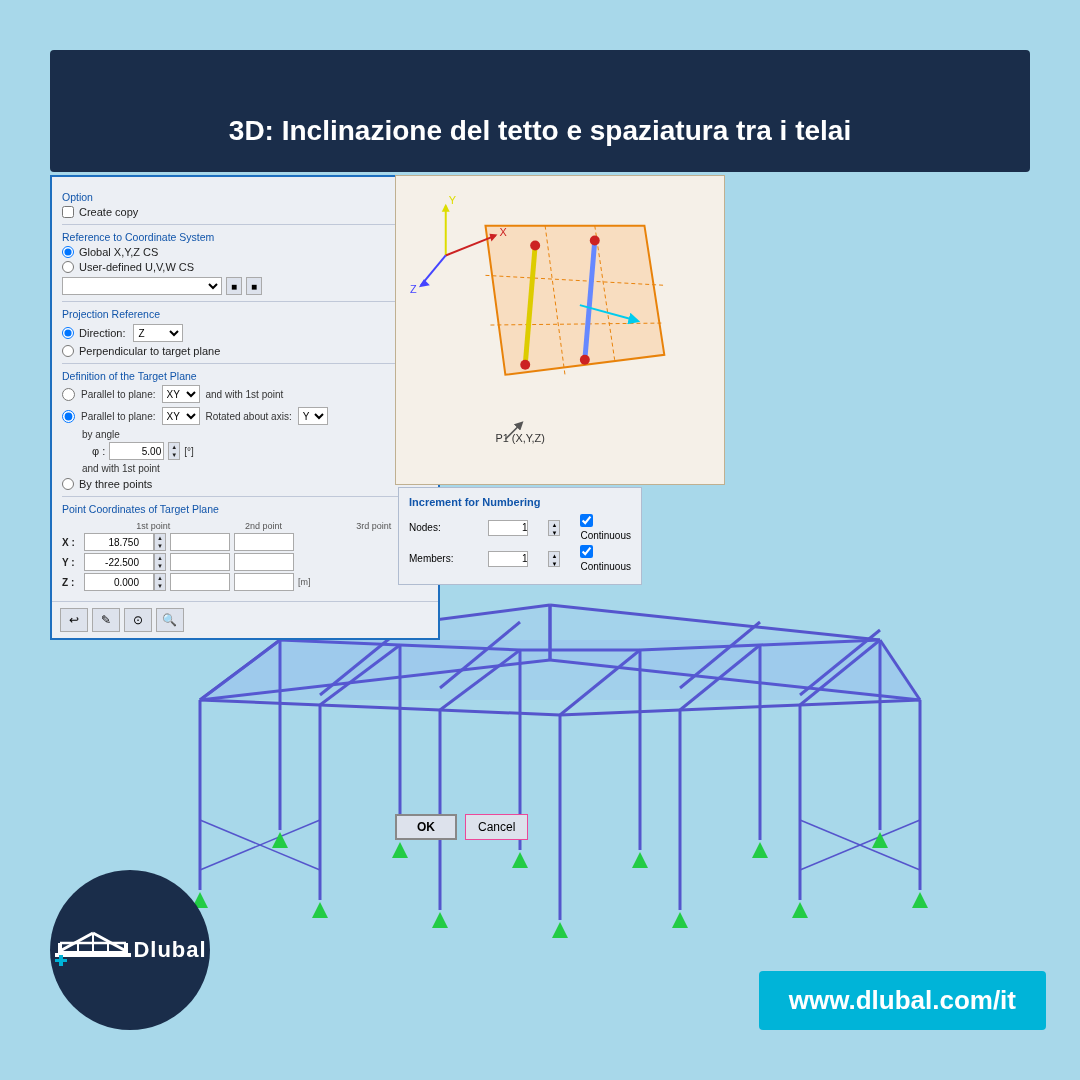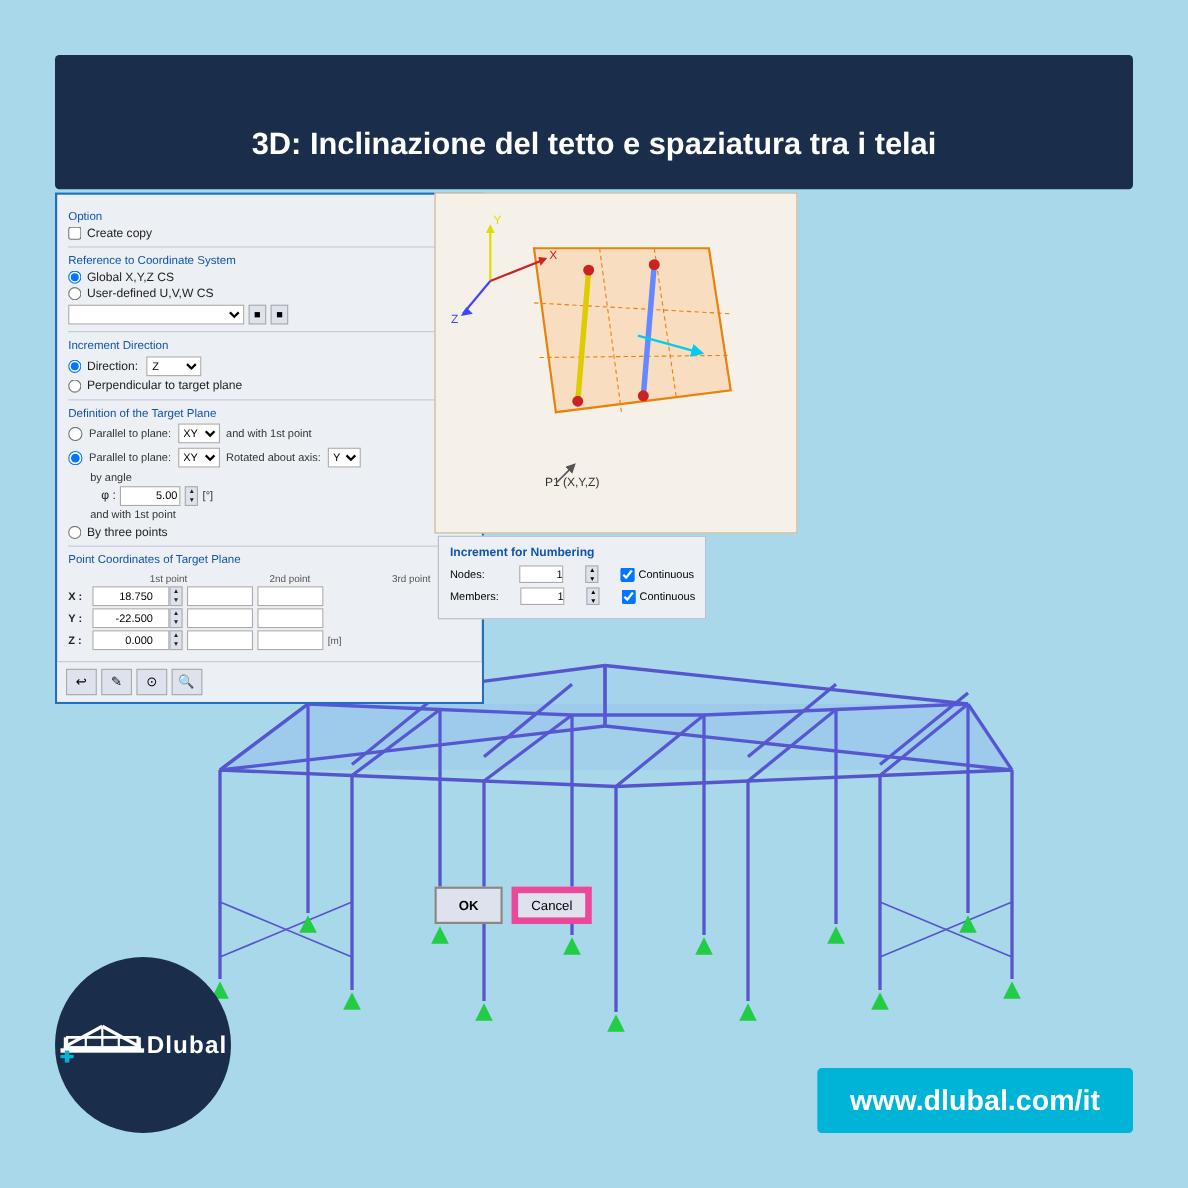--- a/index.html
+++ b/index.html
@@ -283,22 +283,23 @@
       height: 16px;
       font-size: 10px;
       border: 1px solid #aaa;
       text-align: right;
       background: white;
     }
 
     .inc-check-label {
       font-size: 10px;
       display: flex;
-      align-items: center;
+      align-items: flex-start;
       gap: 3px;
+      flex-direction: column;
     }
 
     
     .view-panel {
       position: absolute;
       top: 175px;
       left: 395px;
       width: 330px;
       height: 310px;
       background: #f5f0e8;
@@ -319,21 +320,21 @@
       background: #dde2ec;
       border: 2px solid #888;
       padding: 4px 20px;
       font-size: 12px;
       cursor: pointer;
       font-weight: bold;
     }
 
     .cancel-btn {
       background: #dde2ec;
-      border: 6px solid #ec4899;
+      border: 1px solid #ec4899;
       padding: 4px 12px;
       font-size: 12px;
       cursor: pointer;
     }
 
     
     .logo-circle {
       position: absolute;
       bottom: 50px;
       left: 50px;
@@ -357,21 +358,21 @@
       color: white;
       font-size: 22px;
       font-weight: bold;
       letter-spacing: 1px;
     }
 
     
     .website-banner {
       position: absolute;
       bottom: 50px;
-      right: 50px;
+      right: 34px;
       background: #00b4d8;
       padding: 14px 30px;
       border-radius: 4px;
     }
 
     .website-url {
       color: white;
       font-size: 26px;
       font-weight: bold;
     }
@@ -542,21 +543,21 @@
       <label>User-defined U,V,W CS</label>
     </div>
     <div class="coord-dropdown-row">
       <select class="small-select" style="width:160px;"></select>
       <button class="small-btn">■</button>
       <button class="small-btn">■</button>
     </div>
 
     <hr class="separator">
 
-    <div class="section-label">Increment Direction</div>
+    <div class="section-label">Projection Reference</div>
     <div class="direction-grid">
       <div class="radio-row" style="margin:0;">
         <input type="radio" name="proj" checked="" style="">
         <label>Direction:</label>
       </div>
       <div>
         <select class="proj-select">
           <option>Z</option>
           <option>X</option>
           <option>Y</option>

